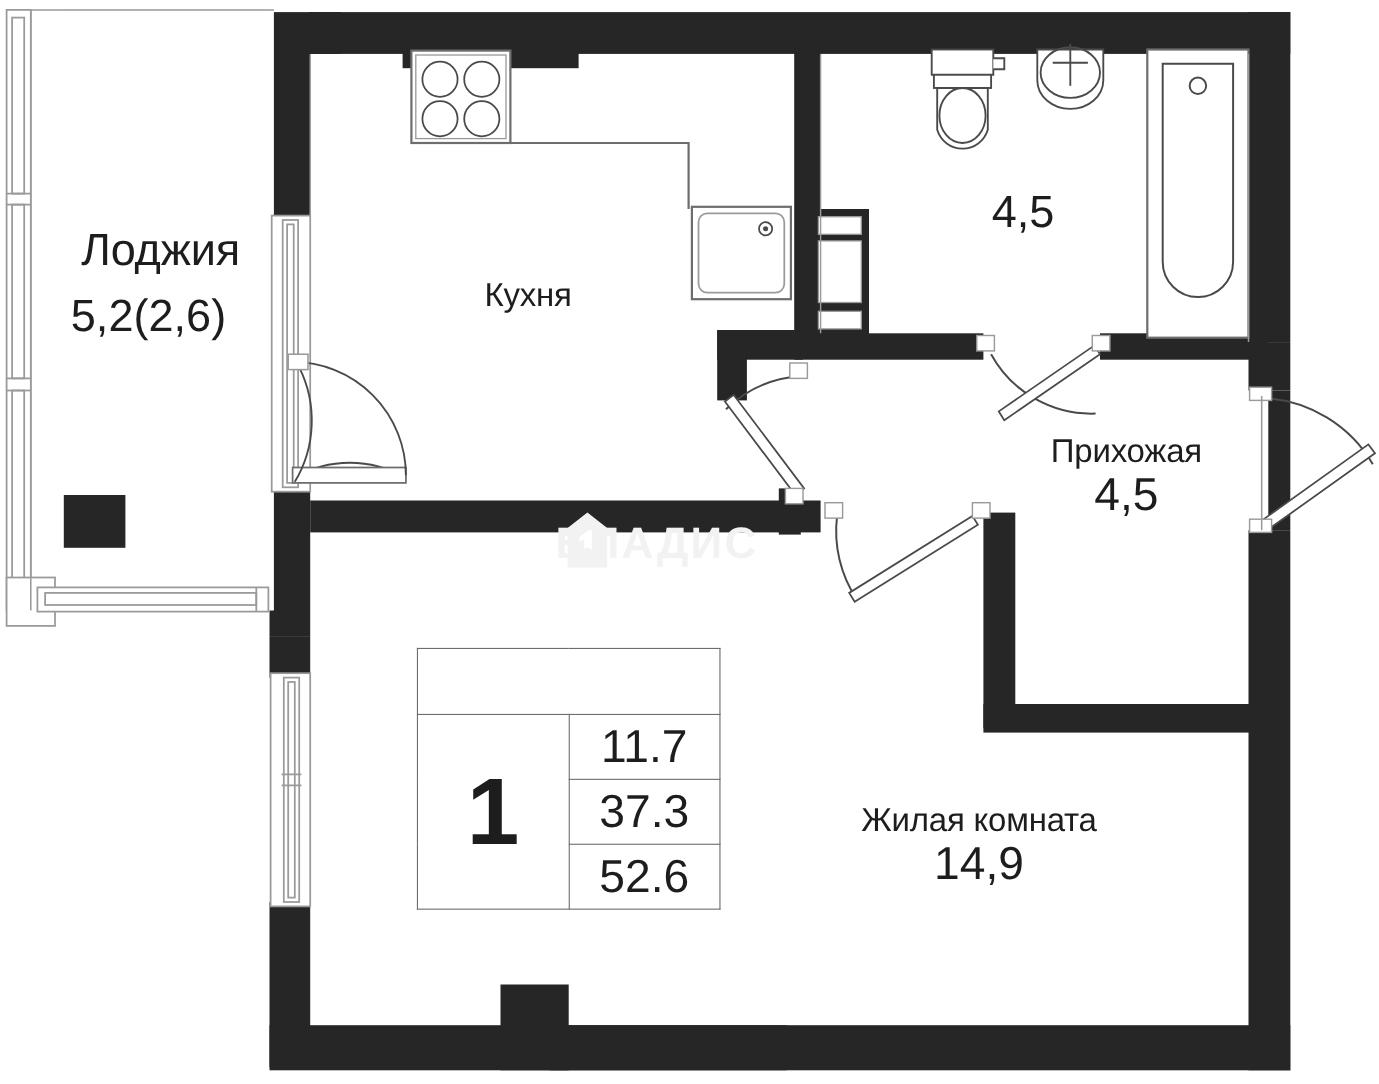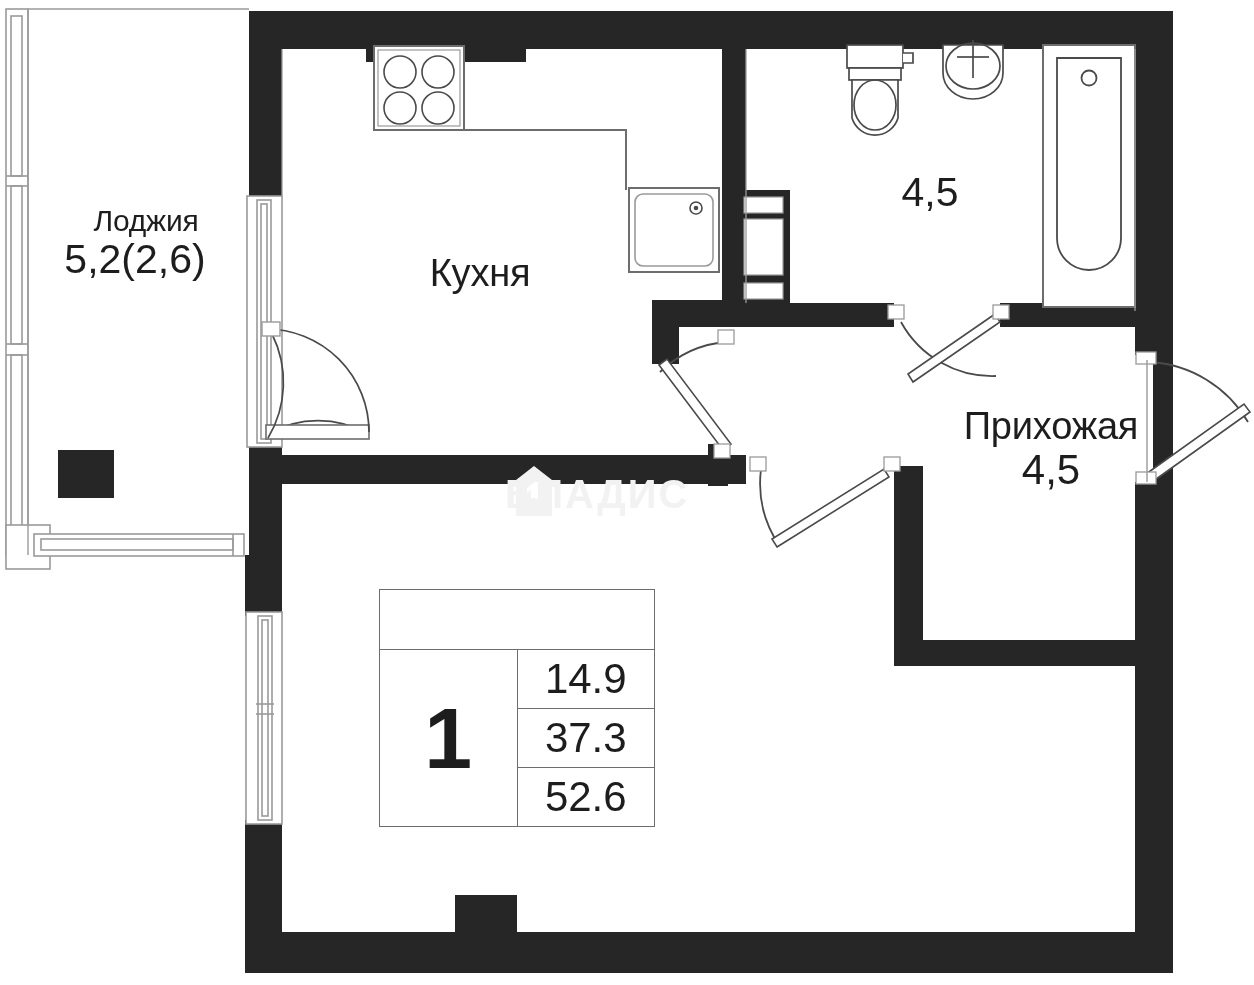--- a/index.html
+++ b/index.html
@@ -13,29 +13,29 @@
   #plan svg{position:absolute;left:0;top:0;}
   .lbl{
     position:absolute;
     text-align:center;
     color:#1d1d1d;
     font-family:"Liberation Sans",sans-serif;
     line-height:1.08;
     white-space:nowrap;
     user-select:none;
   }
-  .lbl .nm{display:block;font-size:38px;font-weight:400;letter-spacing:-0.2px;}
+  .lbl .nm{display:block;font-size:30px;font-weight:400;letter-spacing:-0.2px;}
   .lbl .ar{display:block;font-size:42px;font-weight:400;}
   #lbl-loggia{left:10px;top:205px;width:250px;}
   #lbl-kitchen{left:320px;top:253px;width:320px;}
   #lbl-wc{left:820px;top:170px;width:220px;}
-  #lbl-hall{left:901px;top:395px;width:300px;margin-top:11px;}
+  #lbl-hall{left:874px;top:395px;width:300px;}
   #lbl-living{left:660px;top:730px;width:460px;}
-  #lbl-loggia .nm{font-size:30px;padding-left:22px;}
-  #lbl-loggia .ar{font-size:41px;}
+  #lbl-loggia .nm{font-size:41px;padding-left:22px;}
+  #lbl-loggia .ar{font-size:41px;margin-top:16px;}
   #lbl-wc .nm{font-size:41px;}
   #lbl-wc .ar{font-size:41px;}
 
   
   #info{
     position:absolute;left:379px;top:589px;width:276px;height:233px;
     box-sizing:border-box;
   }
   #info .tbl{width:100%;height:100%;border-collapse:collapse;table-layout:fixed;}
   #info .tbl td{
@@ -294,30 +294,34 @@
 
   <div class="lbl" id="lbl-wc">
     <span class="ar">4,5</span>
   </div>
 
   <div class="lbl" id="lbl-hall">
     <span class="nm">Прихожая</span>
     <span class="ar">4,5</span>
   </div>
 
+  <div class="lbl" id="lbl-living">
+    <span class="nm">Жилая комната</span>
+    <span class="ar">14,9</span>
+  </div>
 
   <div id="info">
     <table class="tbl">
       <tbody>
           <tr>
         <td class="hdr" colspan="2"></td>
       </tr>
       <tr>
         <td class="roomcnt" rowspan="3">1</td>
-        <td class="num">14.9</td>
+        <td class="num">11.7</td>
       </tr>
       <tr>
         <td class="num">37.3</td>
       </tr>
       <tr>
         <td class="num">52.6</td>
       </tr>
     </tbody>
       </table>
   </div>

